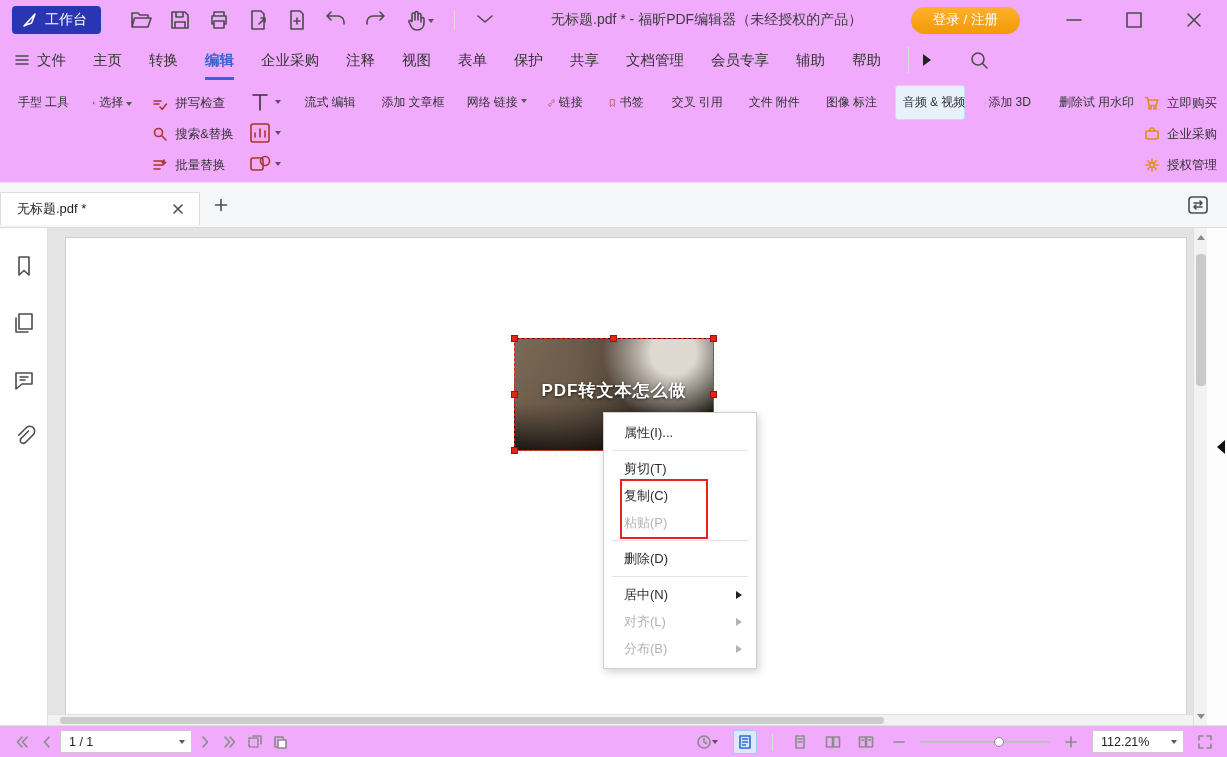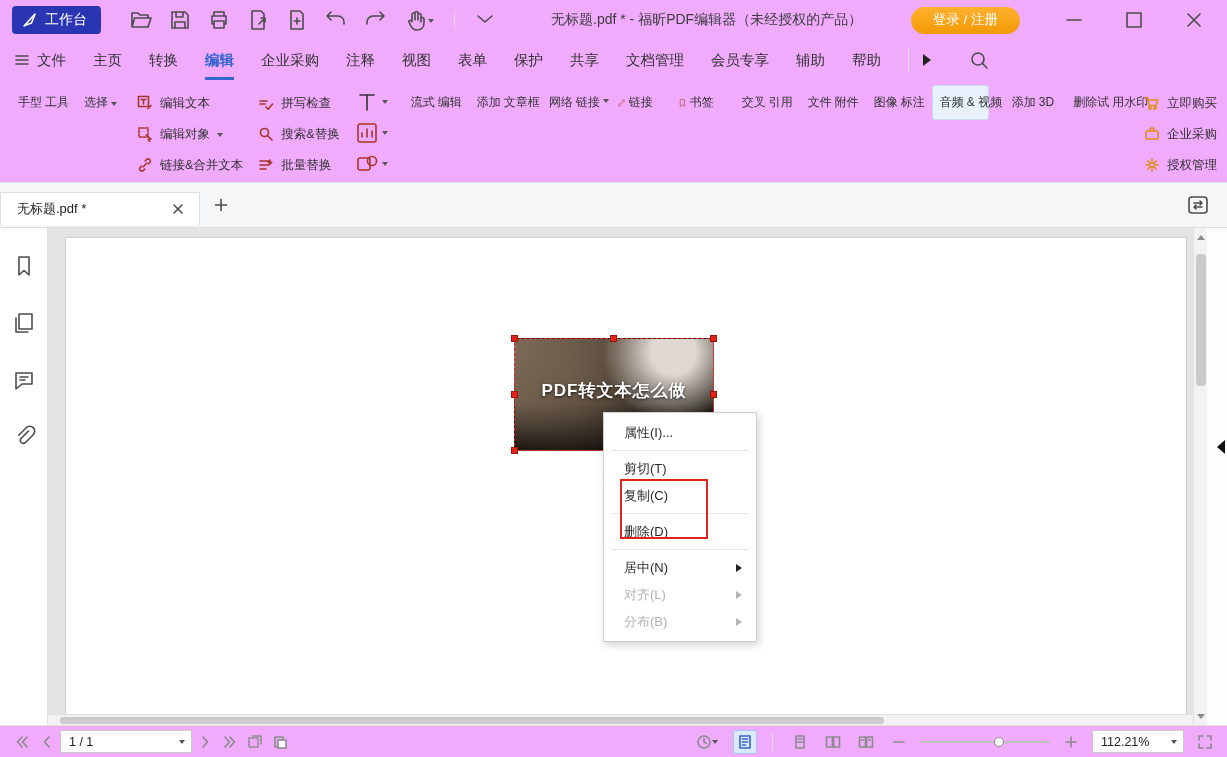--- a/index.html
+++ b/index.html
@@ -267,43 +267,20 @@
       <span class="lbl">工具</span>
     </button>
     <button class="big-btn">
       <svg class="ic" viewBox="0 0 24 24">
           <path d="M7 3l11 10-6.5.5 3.5 6-2.5 1.3-3.5-6L7 18z" fill="#a8352b" stroke="none"></path>
         </svg>
       <span class="lbl">选择</span>
       <span class="caret sm"></span>
     </button>
 
-    <div class="rib-col">
-      <button class="small-row">
-        <svg class="ic s" viewBox="0 0 16 16">
-            <rect x="1.5" y="1.5" width="10" height="10"></rect>
-            <path d="M4 4.5h5M6.5 4.5V9M11 13.5l3-3"></path>
-          </svg>
-        <span>编辑文本</span>
-      </button>
-      <button class="small-row">
-        <svg class="ic s" viewBox="0 0 16 16">
-            <rect x="2" y="2" width="9" height="9" stroke-dasharray="2 1.5"></rect>
-            <path d="M9 9l5 4-2.6.3 1.2 2.4"></path>
-          </svg>
-        <span>编辑对象</span>
-        <span class="caret sm"></span>
-      </button>
-      <button class="small-row">
-        <svg class="ic s" viewBox="0 0 16 16">
-            <path d="M6 10l4-4M4.5 9L3 10.5a2.3 2.3 0 003.2 3.2L7.8 12M11.5 7L13 5.5a2.3 2.3 0 00-3.2-3.2L8.2 4"></path>
-          </svg>
-        <span>链接&amp;合并文本</span>
-      </button>
-    </div>
 
     <div class="rib-col">
       <button class="small-row">
         <svg class="ic s" viewBox="0 0 16 16">
             <path d="M2 6h7M2 9h5M8 12l2.2 2.2L14.5 9"></path>
           </svg>
         <span>拼写检查</span>
       </button>
       <button class="small-row">
         <svg class="ic s" viewBox="0 0 16 16">
@@ -527,20 +504,23 @@
       <div class="cm-item">
         <span>属性(I)...</span>
       </div>
       <div class="cm-sep"></div>
       <div class="cm-item">
         <span>剪切(T)</span>
       </div>
       <div class="cm-item">
         <span>复制(C)</span>
       </div>
+      <div class="cm-item disabled">
+        <span>粘贴(P)</span>
+      </div>
       <div class="cm-sep"></div>
       <div class="cm-item">
         <span>删除(D)</span>
       </div>
       <div class="cm-sep"></div>
       <div class="cm-item">
         <span>居中(N)</span>
         <span class="cm-arrow"></span>
       </div>
       <div class="cm-item disabled">

